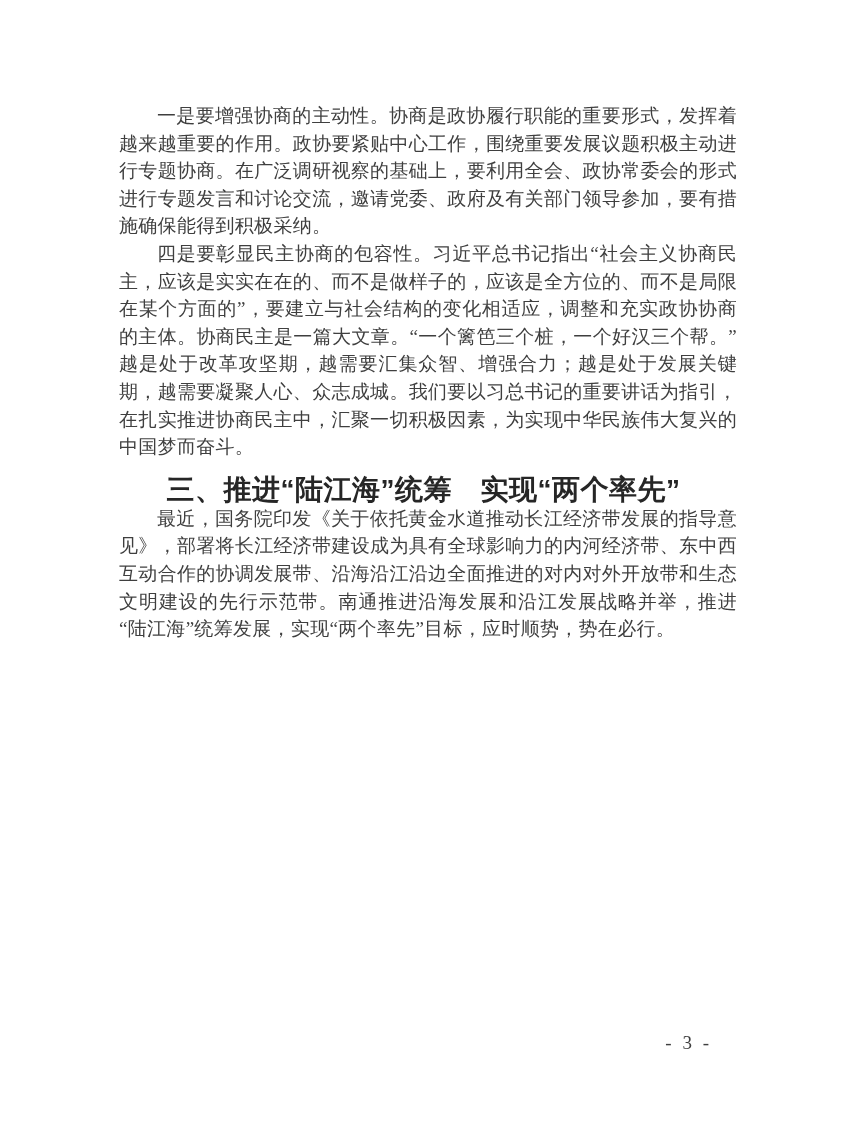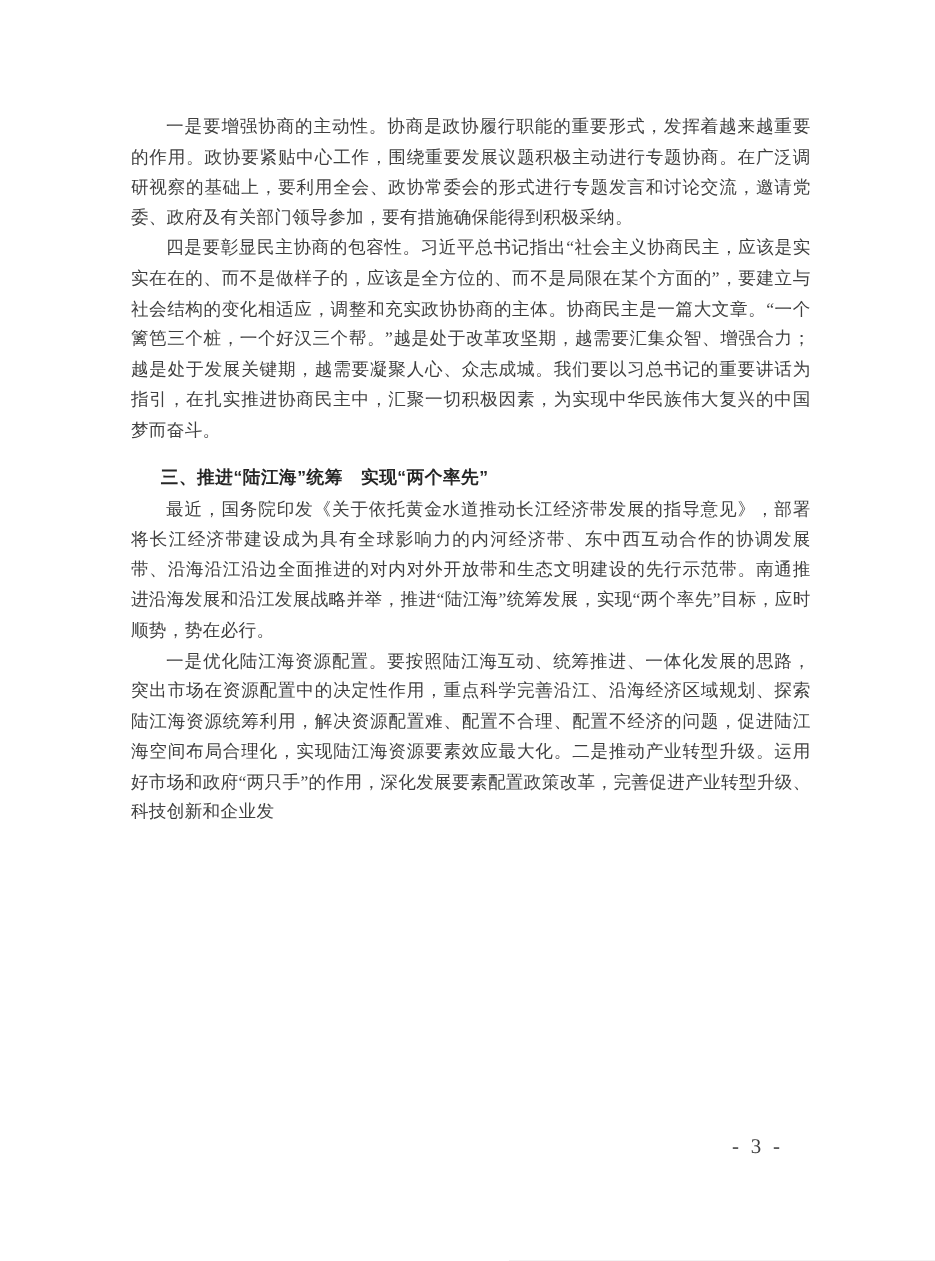--- a/index.html
+++ b/index.html
@@ -17,32 +17,32 @@
     font-family: "Liberation Serif", "DejaVu Serif", serif;
   }
   .content {
     position: absolute;
     left: 119px;
     top: 102px;
     width: 618px;
   }
   .para {
     margin: 0;
-    font-size: 16px;
+    font-size: 19px;
     line-height: 27.6px;
     color: var(--text, #3f3f3f);
     text-align: justify;
     text-justify: inter-ideograph;
     text-indent: 2em;
     letter-spacing: 0.3px;
     word-break: break-all;
   }
   .heading {
     margin: 15px 0 1px 0;
-    font-size: 16px;
+    font-size: 28px;
     line-height: 28px;
     font-weight: bold;
     color: var(--heading, #262626);
     text-indent: 1.7em;
     font-family: "Liberation Sans", "DejaVu Sans", sans-serif;
     letter-spacing: 0.5px;
   }
   .page-number {
     position: absolute;
     top: 1032px;
@@ -55,16 +55,15 @@
 </style>
 </head>
 <body>
 
 <div class="page">
   <div class="content">
     <p class="para">一是要增强协商的主动性。协商是政协履行职能的重要形式，发挥着越来越重要的作用。政协要紧贴中心工作，围绕重要发展议题积极主动进行专题协商。在广泛调研视察的基础上，要利用全会、政协常委会的形式进行专题发言和讨论交流，邀请党委、政府及有关部门领导参加，要有措施确保能得到积极采纳。</p>
     <p class="para">四是要彰显民主协商的包容性。习近平总书记指出“社会主义协商民主，应该是实实在在的、而不是做样子的，应该是全方位的、而不是局限在某个方面的”，要建立与社会结构的变化相适应，调整和充实政协协商的主体。协商民主是一篇大文章。“一个篱笆三个桩，一个好汉三个帮。”越是处于改革攻坚期，越需要汇集众智、增强合力；越是处于发展关键期，越需要凝聚人心、众志成城。我们要以习总书记的重要讲话为指引，在扎实推进协商民主中，汇聚一切积极因素，为实现中华民族伟大复兴的中国梦而奋斗。</p>
     <h2 class="heading">三、推进“陆江海”统筹　实现“两个率先”</h2>
     <p class="para">最近，国务院印发《关于依托黄金水道推动长江经济带发展的指导意见》，部署将长江经济带建设成为具有全球影响力的内河经济带、东中西互动合作的协调发展带、沿海沿江沿边全面推进的对内对外开放带和生态文明建设的先行示范带。南通推进沿海发展和沿江发展战略并举，推进“陆江海”统筹发展，实现“两个率先”目标，应时顺势，势在必行。</p>
-    <p class="para">一是优化陆江海资源配置。要按照陆江海互动、统筹推进、一体化发展的思路，突出市场在资源配置中的决定性作用，重点科学完善沿江、沿海经济区域规划、探索陆江海资源统筹利用，解决资源配置难、配置不合理、配置不经济的问题，促进陆江海空间布局合理化，实现陆江海资源要素效应最大化。二是推动产业转型升级。运用好市场和政府“两只手”的作用，深化发展要素配置政策改革，完善促进产业转型升级、科技创新和企业发</p>
   </div>
   <div class="page-number">- 3 -</div>
 </div>
 
 </body></html>

